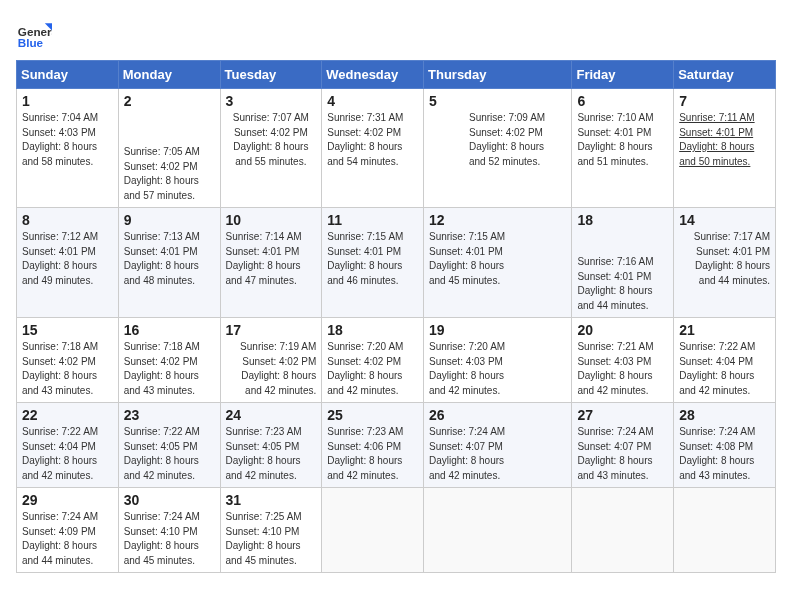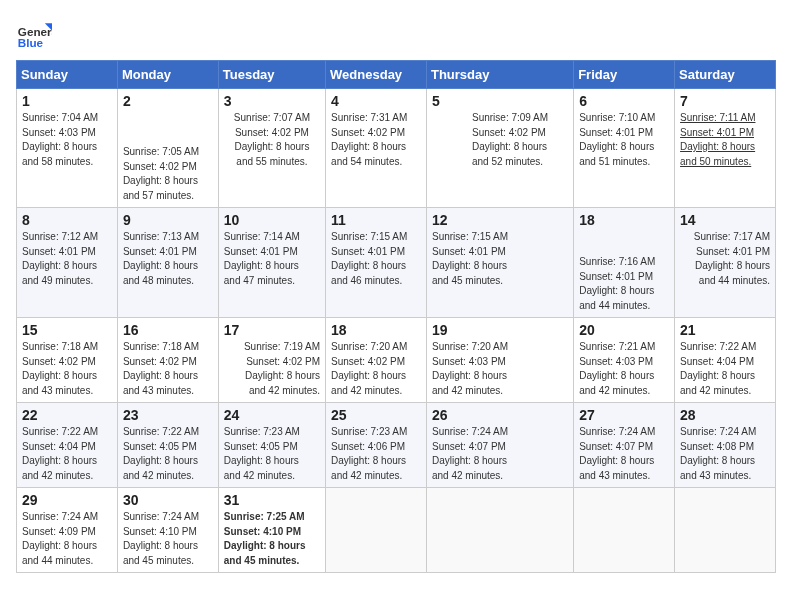--- a/index.html
+++ b/index.html
@@ -323,21 +323,21 @@
         </td>
         <td>
           <span class="day-num">30</span>
           <div class="day-info" style="white-space: pre-line;">Sunrise: 7:24 AM
 Sunset: 4:10 PM
 Daylight: 8 hours
 and 45 minutes.</div>
         </td>
         <td>
           <span class="day-num">31</span>
-          <div class="day-info" style="white-space: pre-line; font-weight: bold;">Sunrise: 7:25 AM
+          <div class="day-info" style="white-space: pre-line;">Sunrise: 7:25 AM
 Sunset: 4:10 PM
 Daylight: 8 hours
 and 45 minutes.</div>
         </td>
         <td class="empty-cell"></td>
         <td class="empty-cell"></td>
         <td class="empty-cell"></td>
         <td class="empty-cell"></td>
       </tr>
     </tbody>

